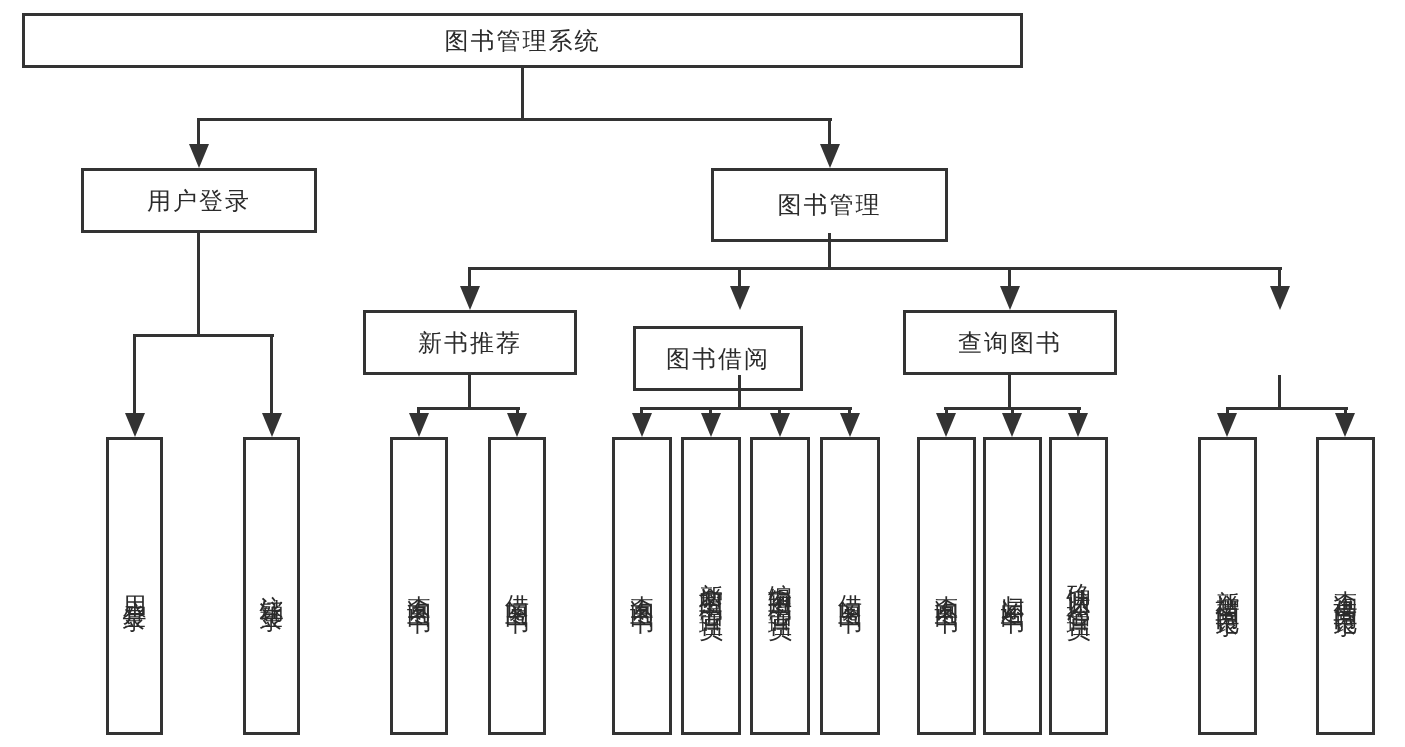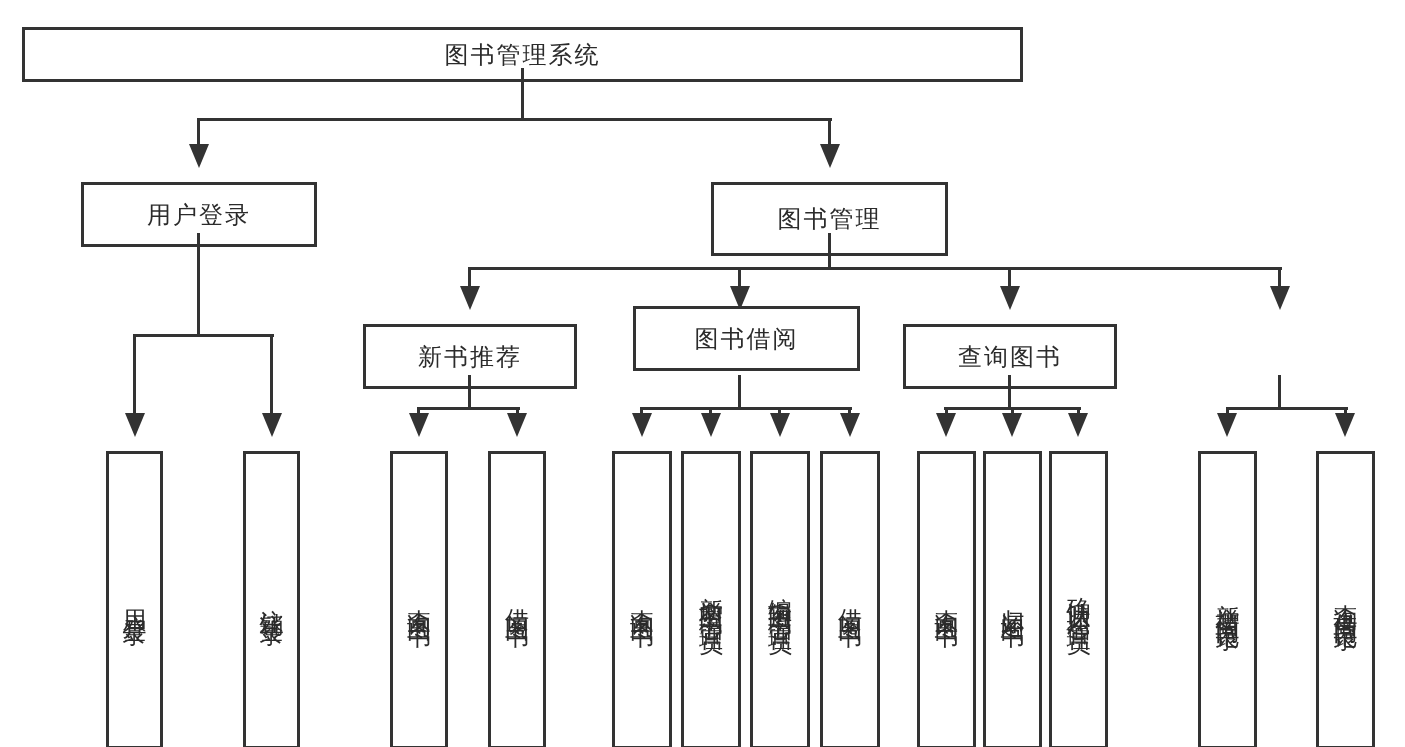--- a/index.html
+++ b/index.html
@@ -16,21 +16,20 @@
     font-family:"Liberation Sans","DejaVu Sans",sans-serif;
     overflow:hidden;
   }
   .box{
     position:absolute;
     background:var(--fill);
     border:3px solid var(--line);
     box-sizing:border-box;
     display:flex;align-items:center;justify-content:center;
     color:var(--text);
-    margin-top:14px;
   }
   .box.h span{
     font-size:24px;
     letter-spacing:2px;
     white-space:nowrap;
   }
   .box.v span{
     writing-mode:vertical-rl;
     text-orientation:mixed;
     font-size:24px;
@@ -84,21 +83,21 @@
   <div class="vline" style="left:738px;top:267px;height:25px"></div>
   <div class="arrow" style="left:730px;top:286px"></div>
   <div class="vline" style="left:1008px;top:267px;height:25px"></div>
   <div class="arrow" style="left:1000px;top:286px"></div>
   <div class="vline" style="left:1278px;top:267px;height:25px"></div>
   <div class="arrow" style="left:1270px;top:286px"></div>
 
   <div class="box h" style="left:363px;top:310px;width:214px;height:65px">
     <span>新书推荐</span>
   </div>
-  <div class="box h" style="left:633px;top:292px;width:227px;height:65px">
+  <div class="box h" style="left:633px;top:326px;width:170px;height:65px">
     <span>图书借阅</span>
   </div>
   <div class="box h" style="left:903px;top:310px;width:214px;height:65px">
     <span>查询图书</span>
   </div>
 
   <div class="vline" style="left:197px;top:233px;height:104px"></div>
   <div class="hline" style="left:133px;top:334px;width:141px"></div>
   <div class="vline" style="left:133px;top:334px;height:85px"></div>
   <div class="arrow" style="left:125px;top:413px"></div>

